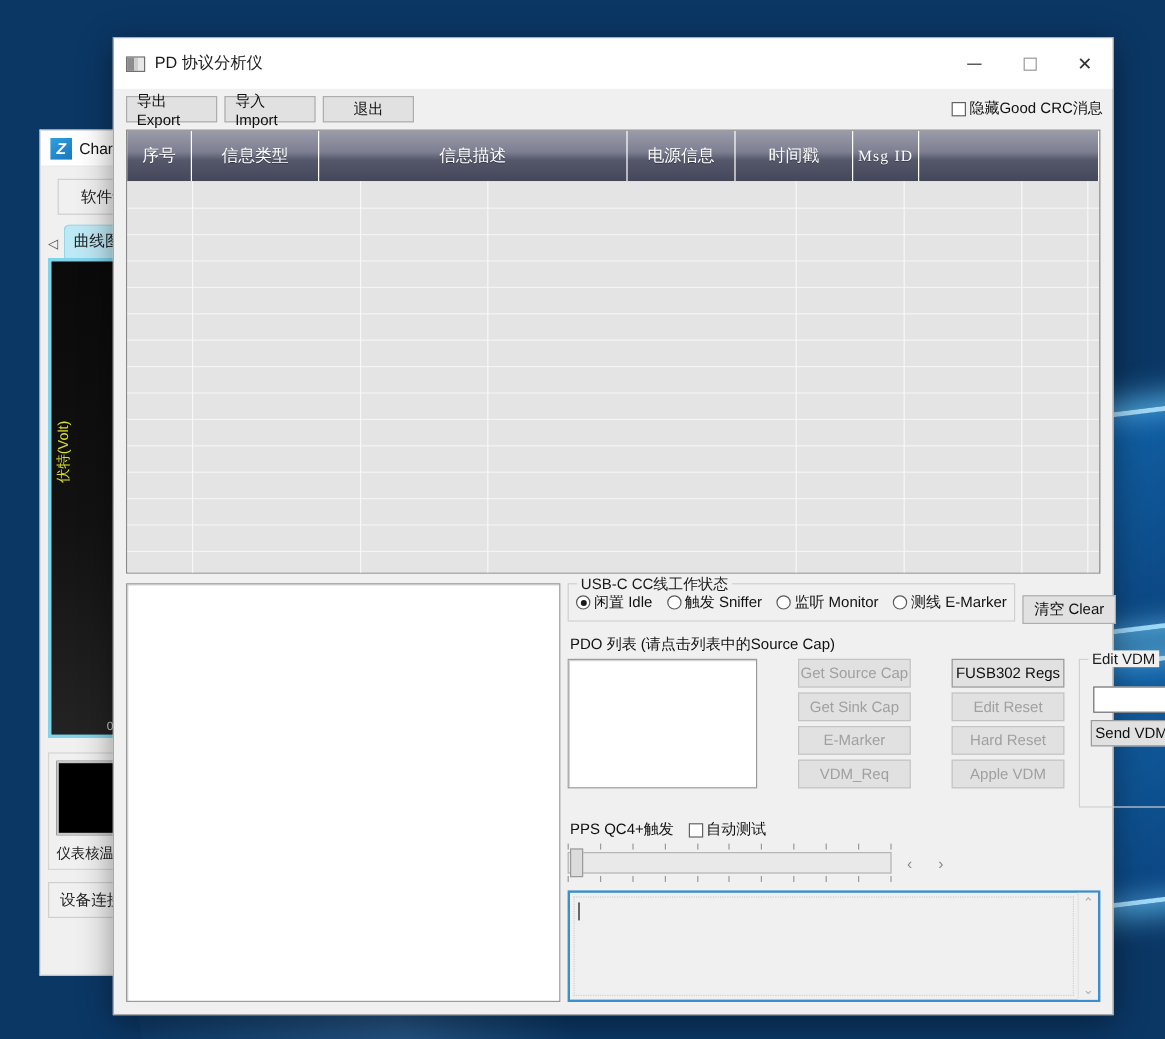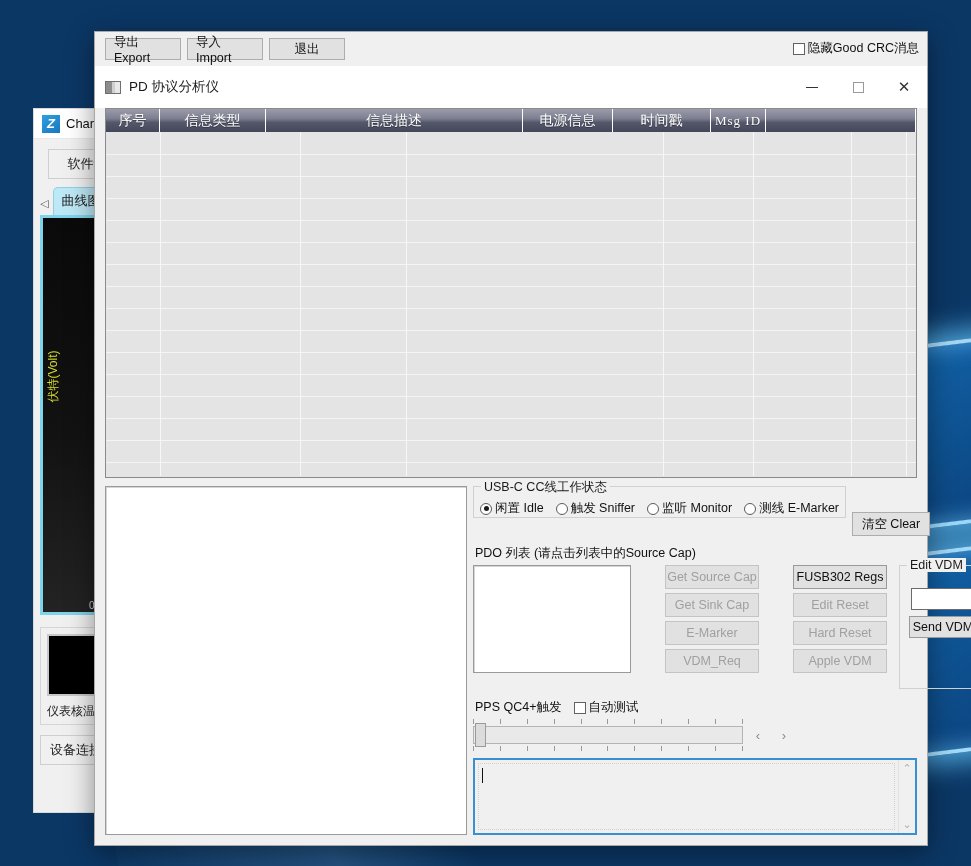--- a/index.html
+++ b/index.html
@@ -215,21 +215,21 @@
   
   #msg-table {
     margin: 0 10px;
     height: 370px; flex: none;
     border: 1px solid #8a8a8a;
     background: #e4e4e4;
     overflow: hidden;
     position: relative;
   }
   #msg-head {
-    display: flex; height: 23px;
+    display: flex; height: 42px;
     background: linear-gradient(180deg, #9a9cab 0%, #7d7f91 42%, #55576b 58%, #44465a 100%);
     color: #fff;
     font-size: 14px;
   }
   .th {
     display: flex; align-items: center; justify-content: center;
     border-right: 1px solid #ffffff;
     height: 100%;
     white-space: nowrap;
     text-shadow: 0 1px 0 rgba(0,0,0,0.35);
@@ -275,36 +275,36 @@
     background: #f0f0f0;
     padding: 0 3px;
     font-size: 12.5px; color: #1a1a1a;
     white-space: nowrap;
   }
 
   #cc-row { display: flex; align-items: flex-start; gap: 6px; }
   #cc-group {
     flex: 1;
     height: 32px;
-    display: flex; align-items: flex-end;
+    display: flex; align-items: center;
     padding: 0 6px;
     gap: 12px;
   }
   .radio-item { display: flex; align-items: center; gap: 3px; font-size: 12.5px; color: #111; white-space: nowrap; }
   .radio {
     width: 12px; height: 12px; border-radius: 50%;
     border: 1px solid #5a5a5a; background: #fff;
     position: relative; flex: none;
   }
   .radio.on::after {
     content: ""; position: absolute; left: 2.5px; top: 2.5px;
     width: 5px; height: 5px; border-radius: 50%; background: #1a1a1a;
   }
   #btn-clear {
-    width: 78px; height: 24px; margin-top: 26px;
+    width: 78px; height: 24px; margin-top: 10px;
     border: 1px solid #adadad; background: #e1e1e1;
     font-size: 12.5px; color: #101010;
     display: flex; align-items: center; justify-content: center;
     white-space: nowrap; flex: none;
   }
 
   #pdo-label { font-size: 12.5px; color: #111; margin: 9px 0 3px 2px; white-space: nowrap; }
 
   #mid-row { display: flex; gap: 6px; align-items: flex-start; }
   #pdo-list {
@@ -438,43 +438,43 @@
     <div id="bg-gauge">
       <div id="bg-gauge-arc"></div>
     </div>
     <div id="bg-gauge-label">仪表核温:</div>
   </div>
   <div id="bg-status-btn">设备连接状</div>
 </div>
 
 <div id="pd-window">
 
+  <div id="pd-titlebar">
+    <div id="pd-title-icon"></div>
+    <div id="pd-title-text">PD 协议分析仪</div>
+    <div id="pd-winbtns">
+      <div class="winbtn" id="btn-min">
+        <span class="glyph-min"></span>
+      </div>
+      <div class="winbtn" id="btn-max">
+        <span class="glyph-max"></span>
+      </div>
+      <div class="winbtn" id="btn-close">
+        <span>✕</span>
+      </div>
+    </div>
+  </div>
+
   <div id="pd-toolbar">
     <div class="tool-btn" id="btn-export">导出 Export</div>
     <div class="tool-btn" id="btn-import">导入 Import</div>
     <div class="tool-btn" id="btn-exit">退出</div>
     <div id="hide-crc">
       <span class="chk"></span>
       <span>隐藏Good CRC消息</span>
-    </div>
-  </div>
-
-  <div id="pd-titlebar">
-    <div id="pd-title-icon"></div>
-    <div id="pd-title-text">PD 协议分析仪</div>
-    <div id="pd-winbtns">
-      <div class="winbtn" id="btn-min">
-        <span class="glyph-min"></span>
-      </div>
-      <div class="winbtn" id="btn-max">
-        <span class="glyph-max"></span>
-      </div>
-      <div class="winbtn" id="btn-close">
-        <span>✕</span>
-      </div>
     </div>
   </div>
 
   <div id="msg-table">
     <div id="msg-head">
       <div class="th" style="width:54px">序号</div>
       <div class="th" style="width:106px">信息类型</div>
       <div class="th" style="width:257px">信息描述</div>
       <div class="th" style="width:90px">电源信息</div>
       <div class="th" style="width:98px">时间戳</div>

